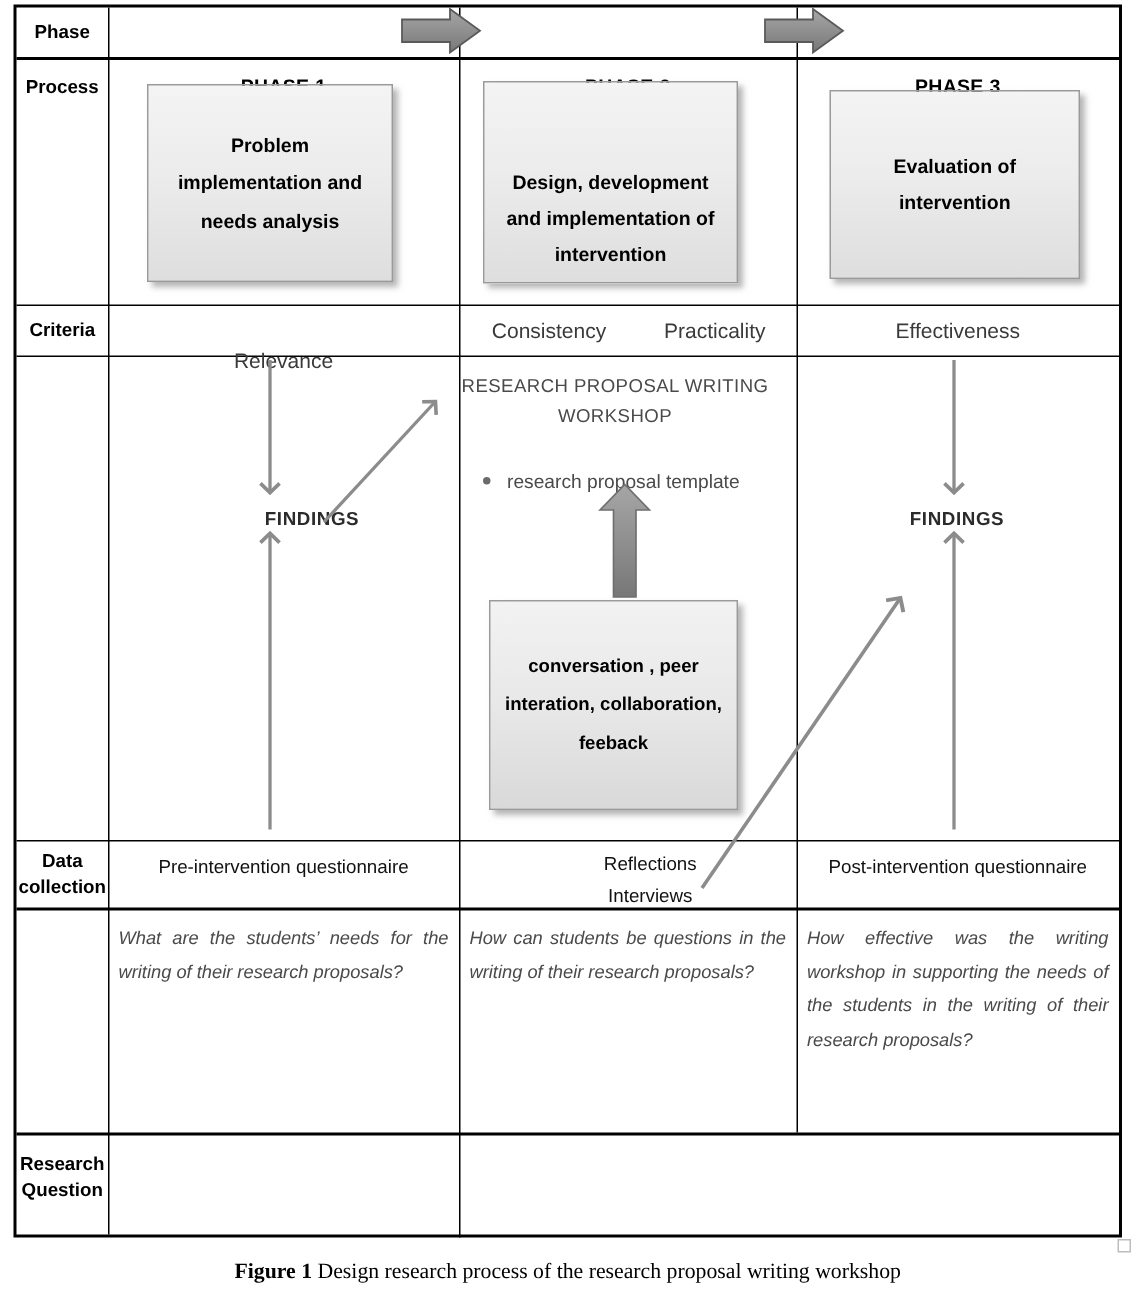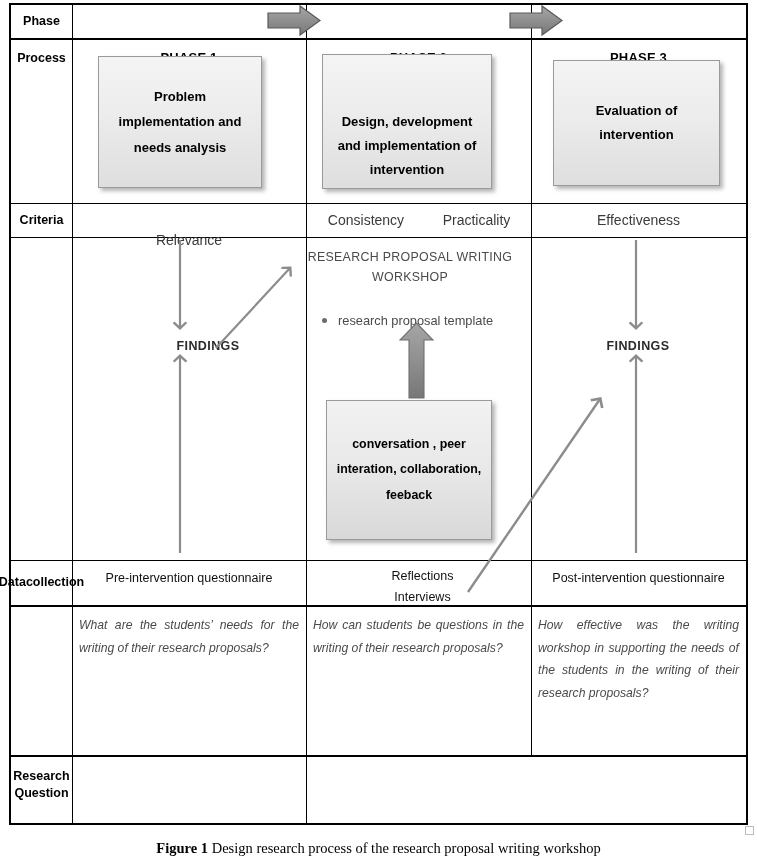--- a/index.html
+++ b/index.html
@@ -105,26 +105,26 @@
     <div class="cell phasehdr" style="left:520px;top:0;width:215px;height:33px;">PHASE 3</div>
 
     <div class="cell rowlabel" style="left:0;top:33px;width:61px;height:40px;">Process</div>
 
     <div class="cell rowlabel" style="left:0;top:198px;width:61px;height:34px;">Criteria</div>
     <div class="cell criteria-txt" style="left:61px;top:202px;width:234px;height:34px;margin-top:16px;">Relevance</div>
     <div class="cell criteria-txt" style="left:299px;top:198px;width:112px;height:34px;">Consistency</div>
     <div class="cell criteria-txt" style="left:411px;top:198px;width:109px;height:34px;">Practicality</div>
     <div class="cell criteria-txt" style="left:520px;top:198px;width:215px;height:34px;">Effectiveness</div>
 
-    <div class="cell rowlabel" style="left:0;top:555px;width:61px;height:45px;flex-direction:row;">
+    <div class="cell rowlabel" style="left:0;top:555px;width:61px;height:45px;flex-direction:column;">
       <span>Data</span>
       <span>collection</span>
     </div>
     <div class="cell datacoll-txt" style="left:61px;top:555px;width:234px;height:45px;align-items:flex-start;padding-top:8px;">Pre-intervention questionnaire</div>
-    <div class="cell datacoll-txt" style="left:299px;top:555px;width:225px;height:45px;flex-direction:column;align-items:center;justify-content:flex-start;padding-top:6px;">
+    <div class="cell datacoll-txt" style="left:310px;top:555px;width:225px;height:45px;flex-direction:column;align-items:center;justify-content:flex-start;padding-top:6px;">
       <span>Reflections</span>
       <span>Interviews</span>
     </div>
     <div class="cell datacoll-txt" style="left:520px;top:555px;width:215px;height:45px;align-items:flex-start;padding-top:8px;">Post-intervention questionnaire</div>
 
     <div class="cell subq-cell" style="left:61px;top:600px;width:234px;height:150px;">
       <span class="subq-txt">What are the students’ needs for the writing of their research proposals?</span>
     </div>
     <div class="cell subq-cell" style="left:295px;top:600px;width:225px;height:150px;">
       <span class="subq-txt">How can students be questions in the writing of their research proposals?</span>

